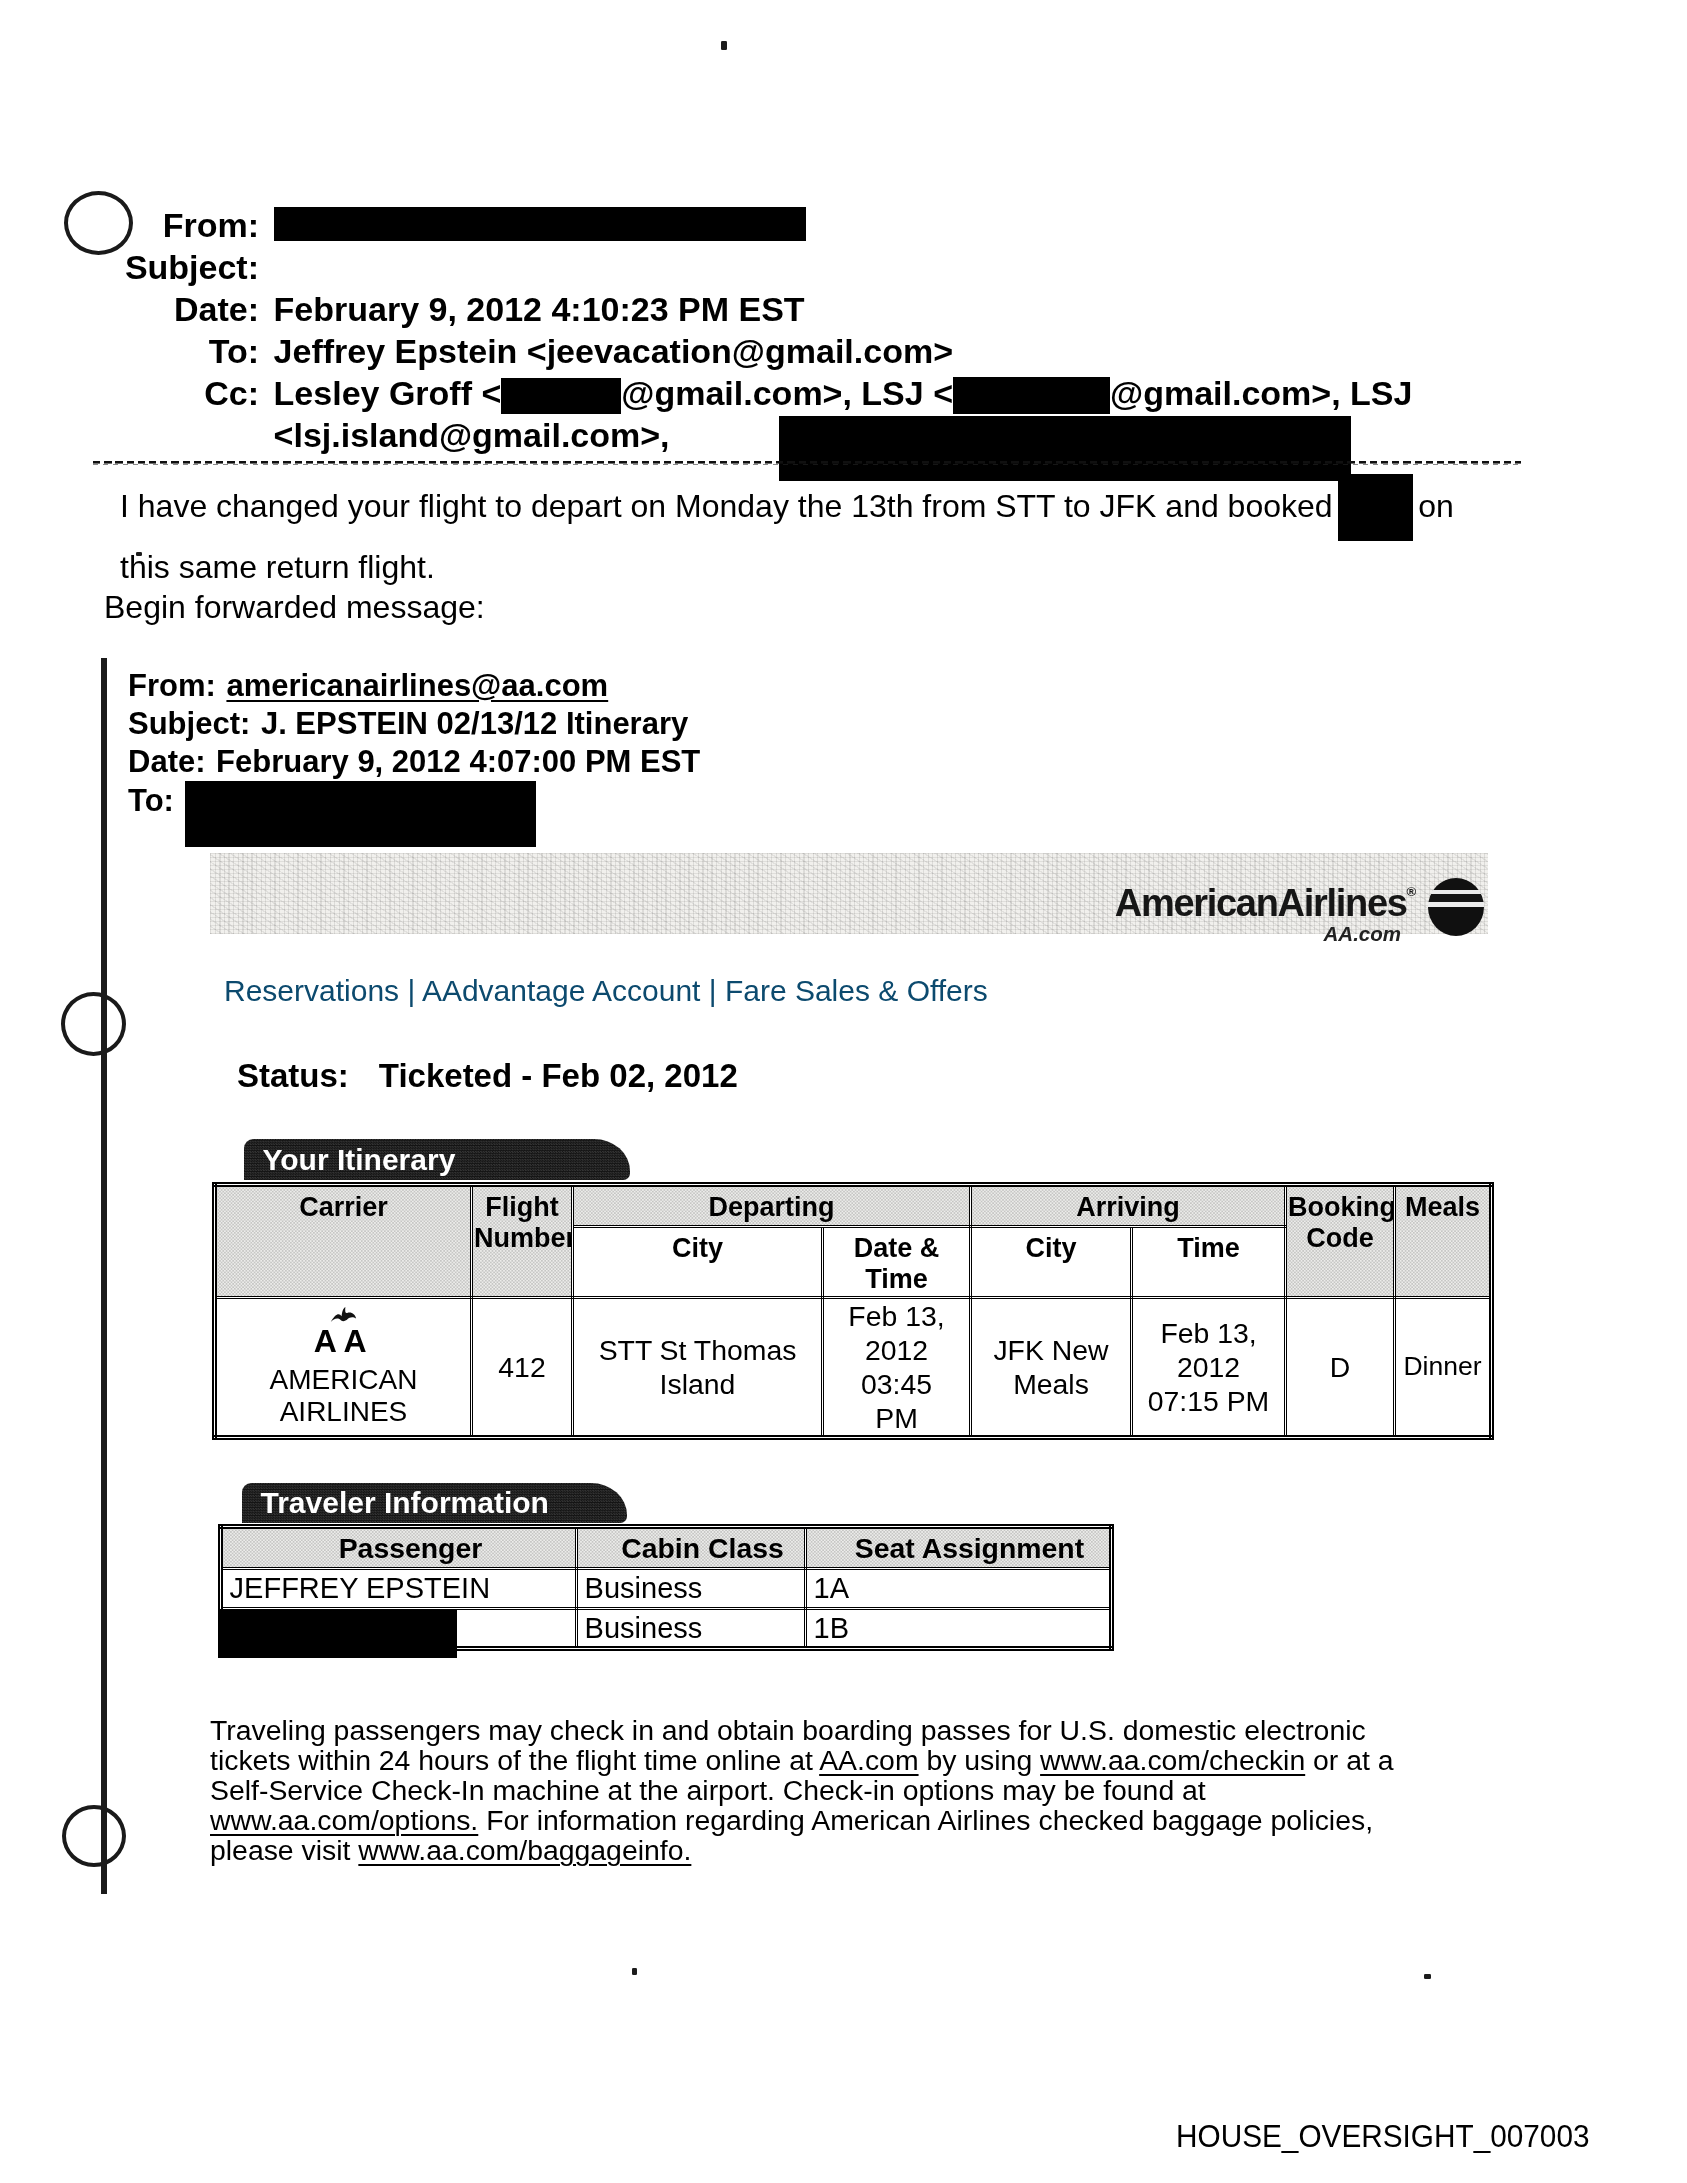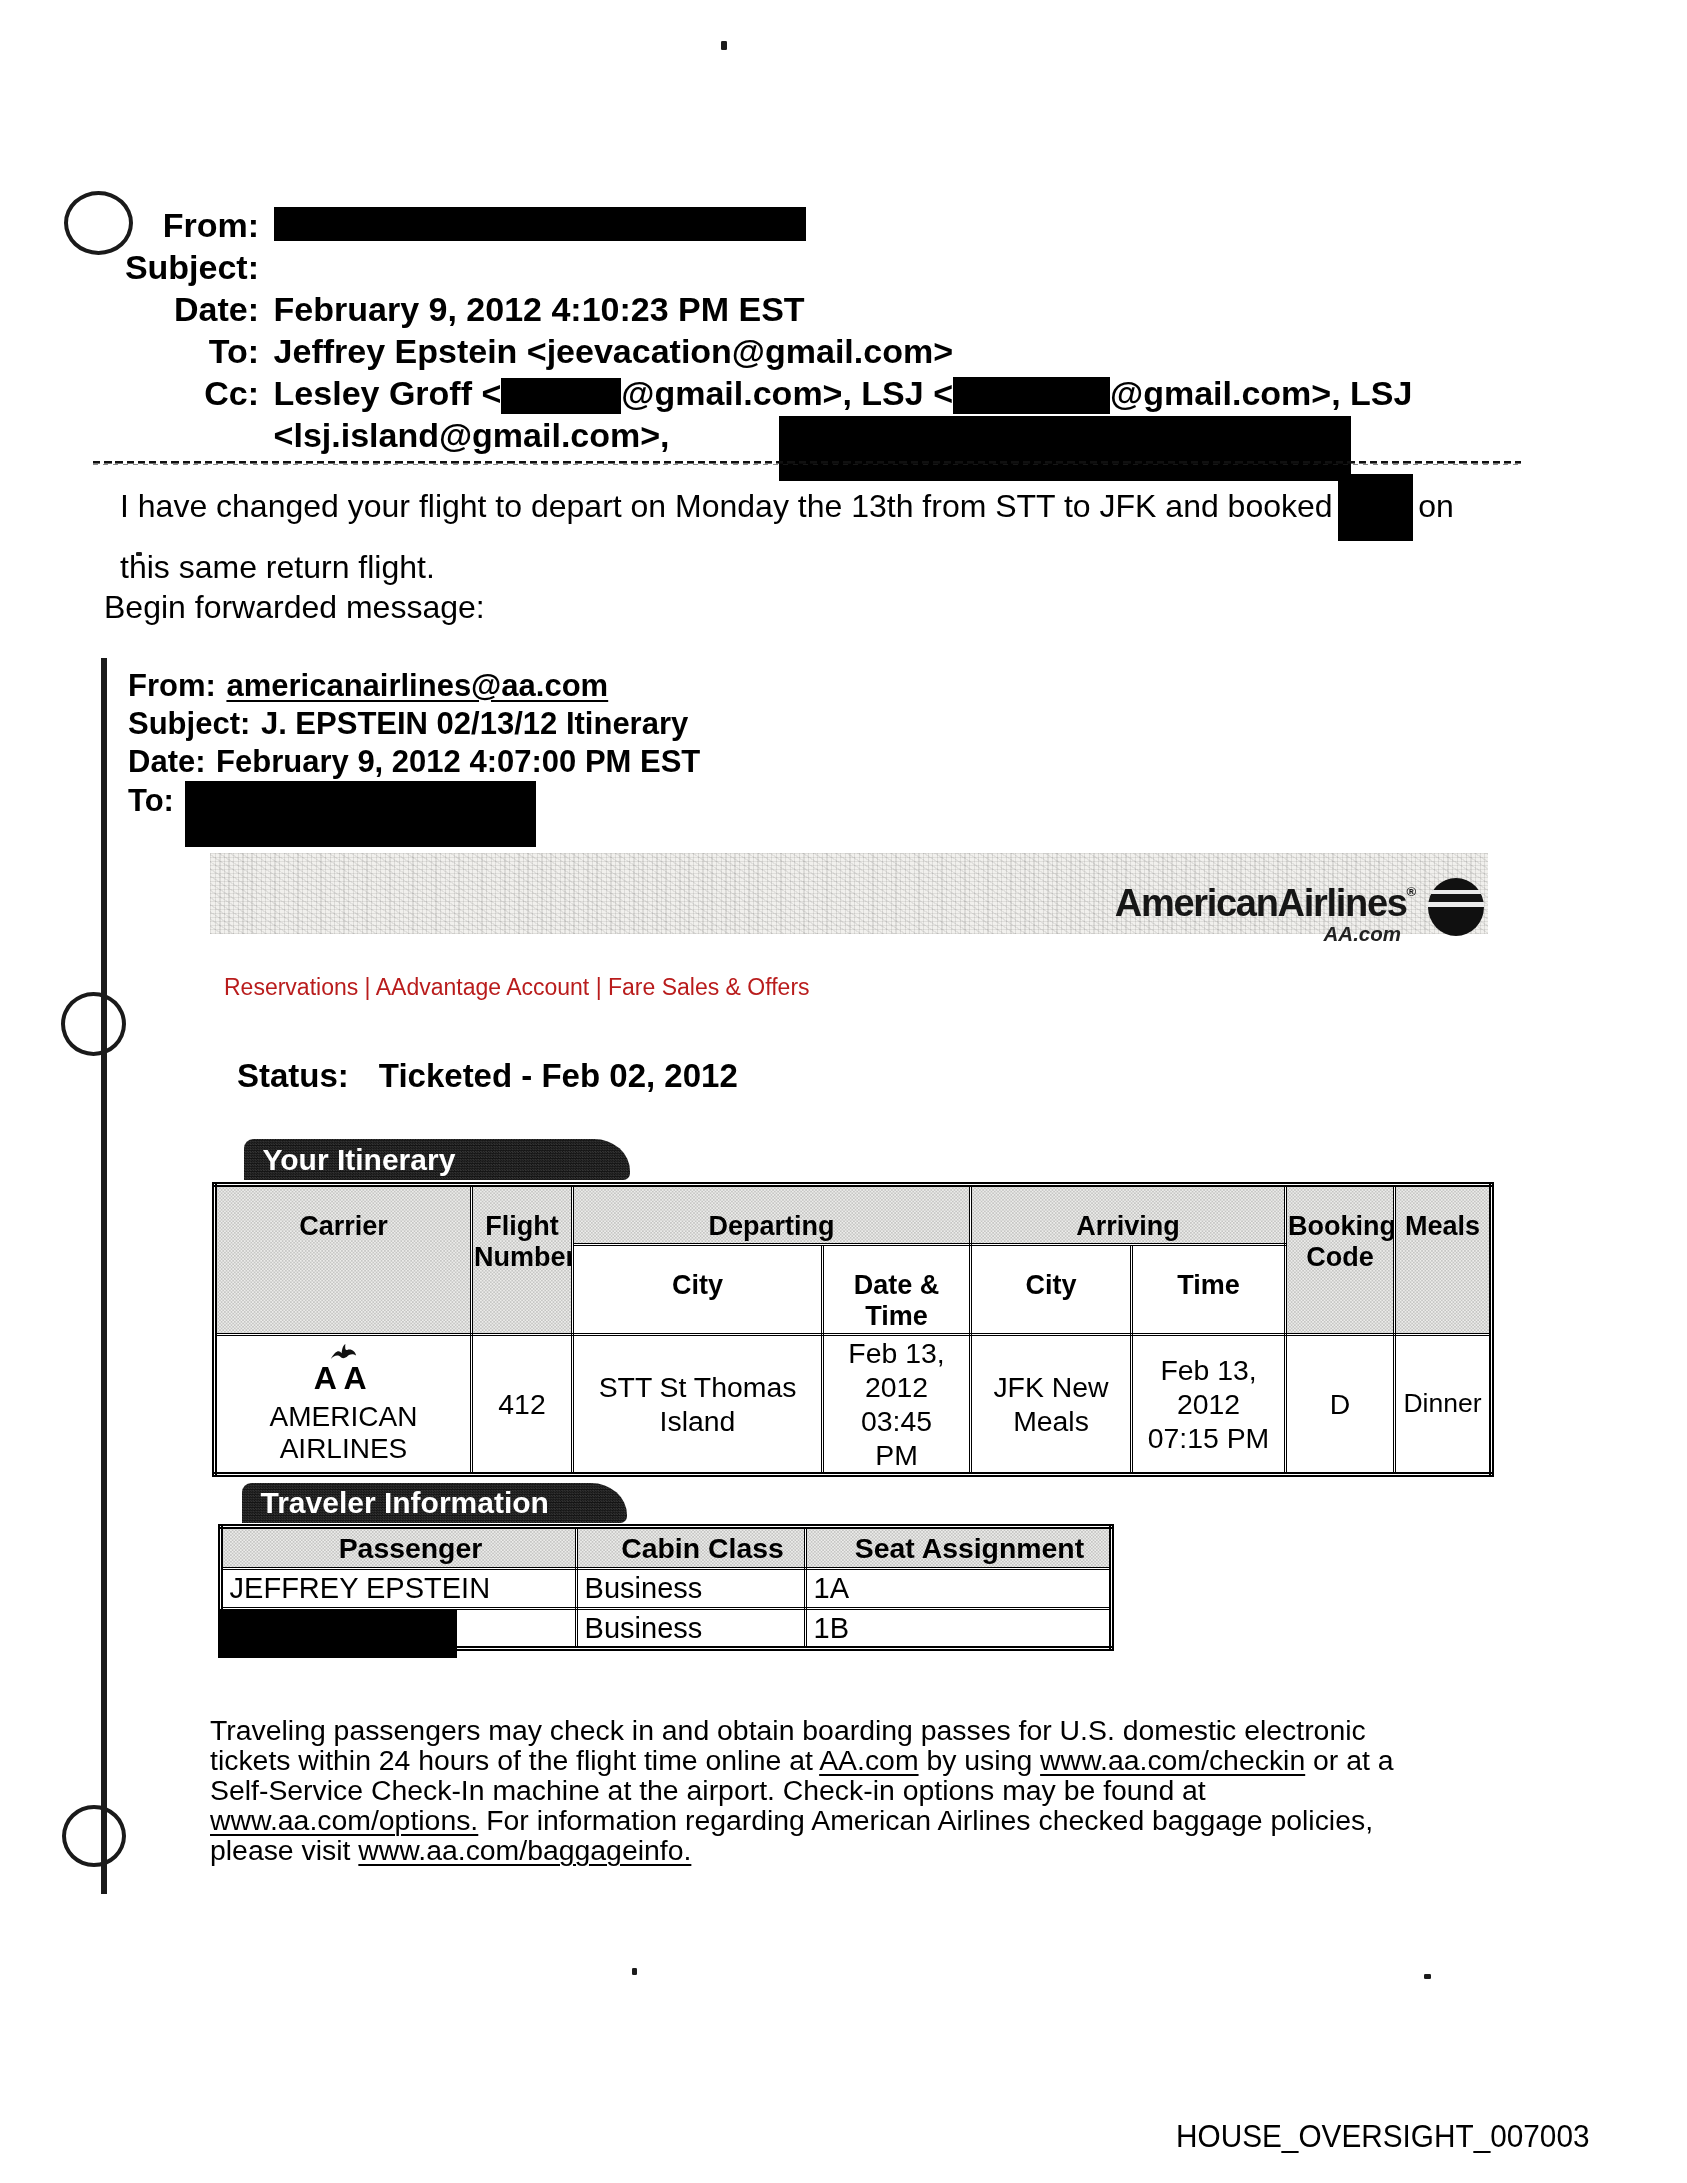--- a/index.html
+++ b/index.html
@@ -42,40 +42,40 @@
        background-color:#f1f0ed;
        background-image:
         repeating-linear-gradient(90deg,rgba(10,10,10,.09) 0 1.3px,transparent 1.3px 4.6px),
         repeating-linear-gradient(0deg,rgba(10,10,10,.08) 0 1.3px,transparent 1.3px 4px),
         repeating-linear-gradient(33deg,rgba(10,10,10,.07) 0 1.3px,transparent 1.3px 6px);}
   .aa-word{position:absolute;right:73px;top:29px;font-size:38px;font-weight:700;letter-spacing:-1.3px;color:#161616;white-space:nowrap;}
   .aa-reg{font-size:13.2px;vertical-align:20px;}
   .aa-globe{position:absolute;right:4px;top:25px;width:56px;height:58px;border-radius:50%;
        background:linear-gradient(180deg,#111 0 20%,#ececec 20% 28%,#151515 28% 42%,#ececec 42% 50%,#101010 50% 100%);}
   .aa-sub{position:absolute;right:87px;top:69px;font-size:20.5px;font-weight:700;font-style:italic;color:#222;}
-  .nav{left:224px;top:974px;font-size:23px;color:#b91c1c;}
+  .nav{left:224px;top:974px;font-size:30px;color:#0c4a6e;}
 
   .status{left:237px;top:1057px;font-size:33px;font-weight:700;white-space:nowrap;}
   .status .val{margin-left:30px;}
 
   
   .tab{position:absolute;height:41px;color:#fff;font-weight:700;font-size:30px;line-height:41px;
        padding-left:18.5px;border-top-left-radius:9.3px;border-top-right-radius:36px 32px;border-bottom-right-radius:6.6px;margin-left:24px;}
   .ddark{background-color:#131313;
        background-image:repeating-conic-gradient(rgba(255,255,255,.14) 0% 25%,rgba(0,0,0,0) 0% 50%);
        background-size:2.6px 2.6px;}
   .dlight{background-color:#ececea;
        background-image:repeating-conic-gradient(rgba(0,0,0,.16) 0% 25%,rgba(255,255,255,0) 0% 50%);
        background-size:3.3px 3.3px;}
 
   table{border-collapse:collapse;table-layout:fixed;}
   .itbl{left:212px;top:1182px;}
   .itbl table{width:1277px;border:5.3px double #000;}
   .itbl th,.itbl td{border:3.3px double #000;overflow:hidden;}
-  .itbl th{font-size:27px;font-weight:700;vertical-align:top;padding-top:24px;text-align:center;}
+  .itbl th{font-size:27px;font-weight:700;vertical-align:top;padding-top:5px;text-align:center;}
   .itbl td{font-size:28.4px;text-align:center;vertical-align:middle;line-height:1.2;}
   .subhead{background:#fff;}
   .carrier-name{font-size:28px;line-height:1.15;}
   .aa-mark{position:relative;display:inline-block;font-size:32px;font-weight:700;letter-spacing:6.6px;margin-bottom:4px;margin-top:16px;}
   .aa-mark svg{position:absolute;left:50%;transform:translateX(-50%);top:-17px;}
 
   .ttbl{left:218px;top:1524px;}
   .ttbl table{width:891px;border:5.3px double #000;}
   .ttbl th,.ttbl td{border:3.3px double #000;overflow:hidden;padding-left:24px;}
   .ttbl th{font-size:28.4px;font-weight:700;text-align:center;vertical-align:middle;}

